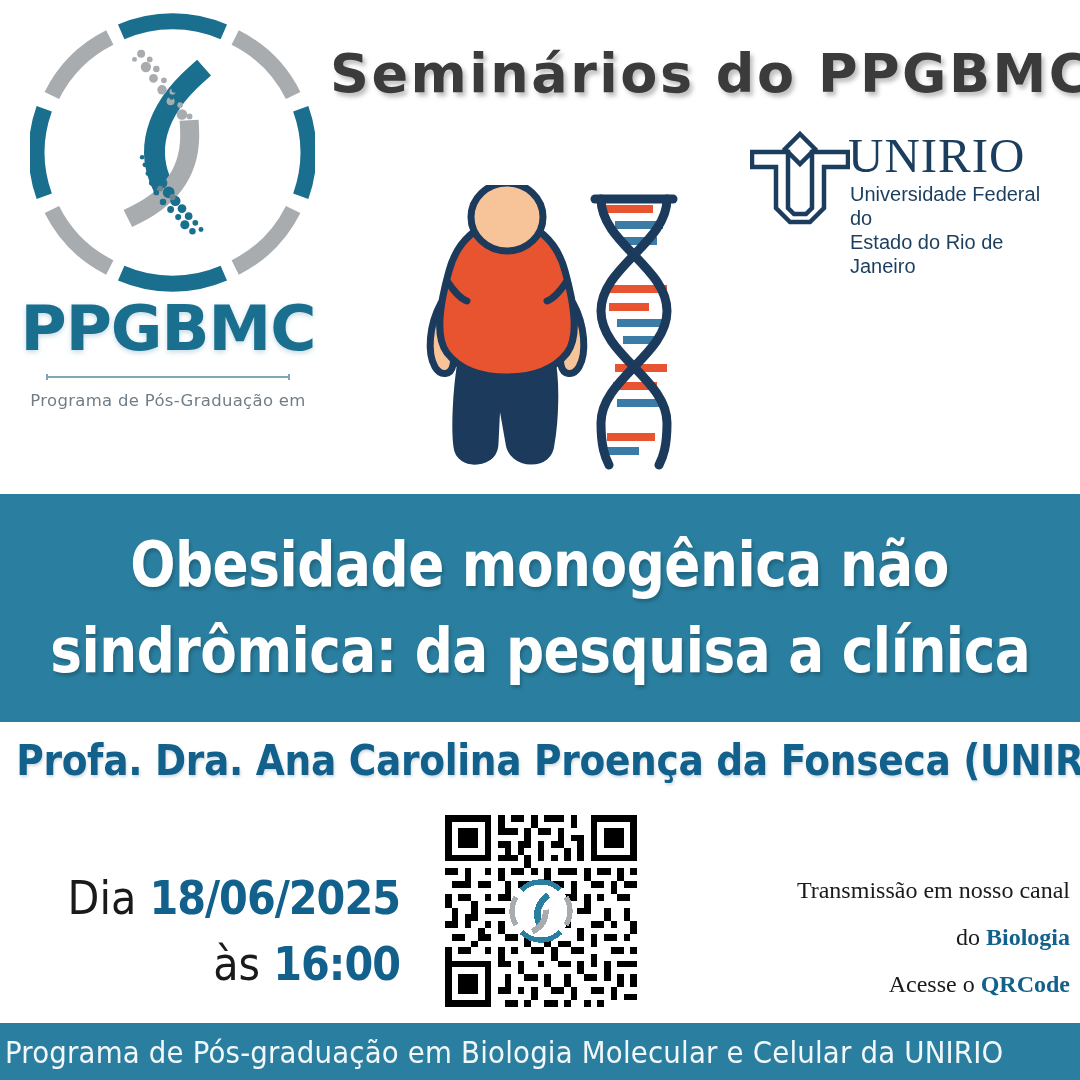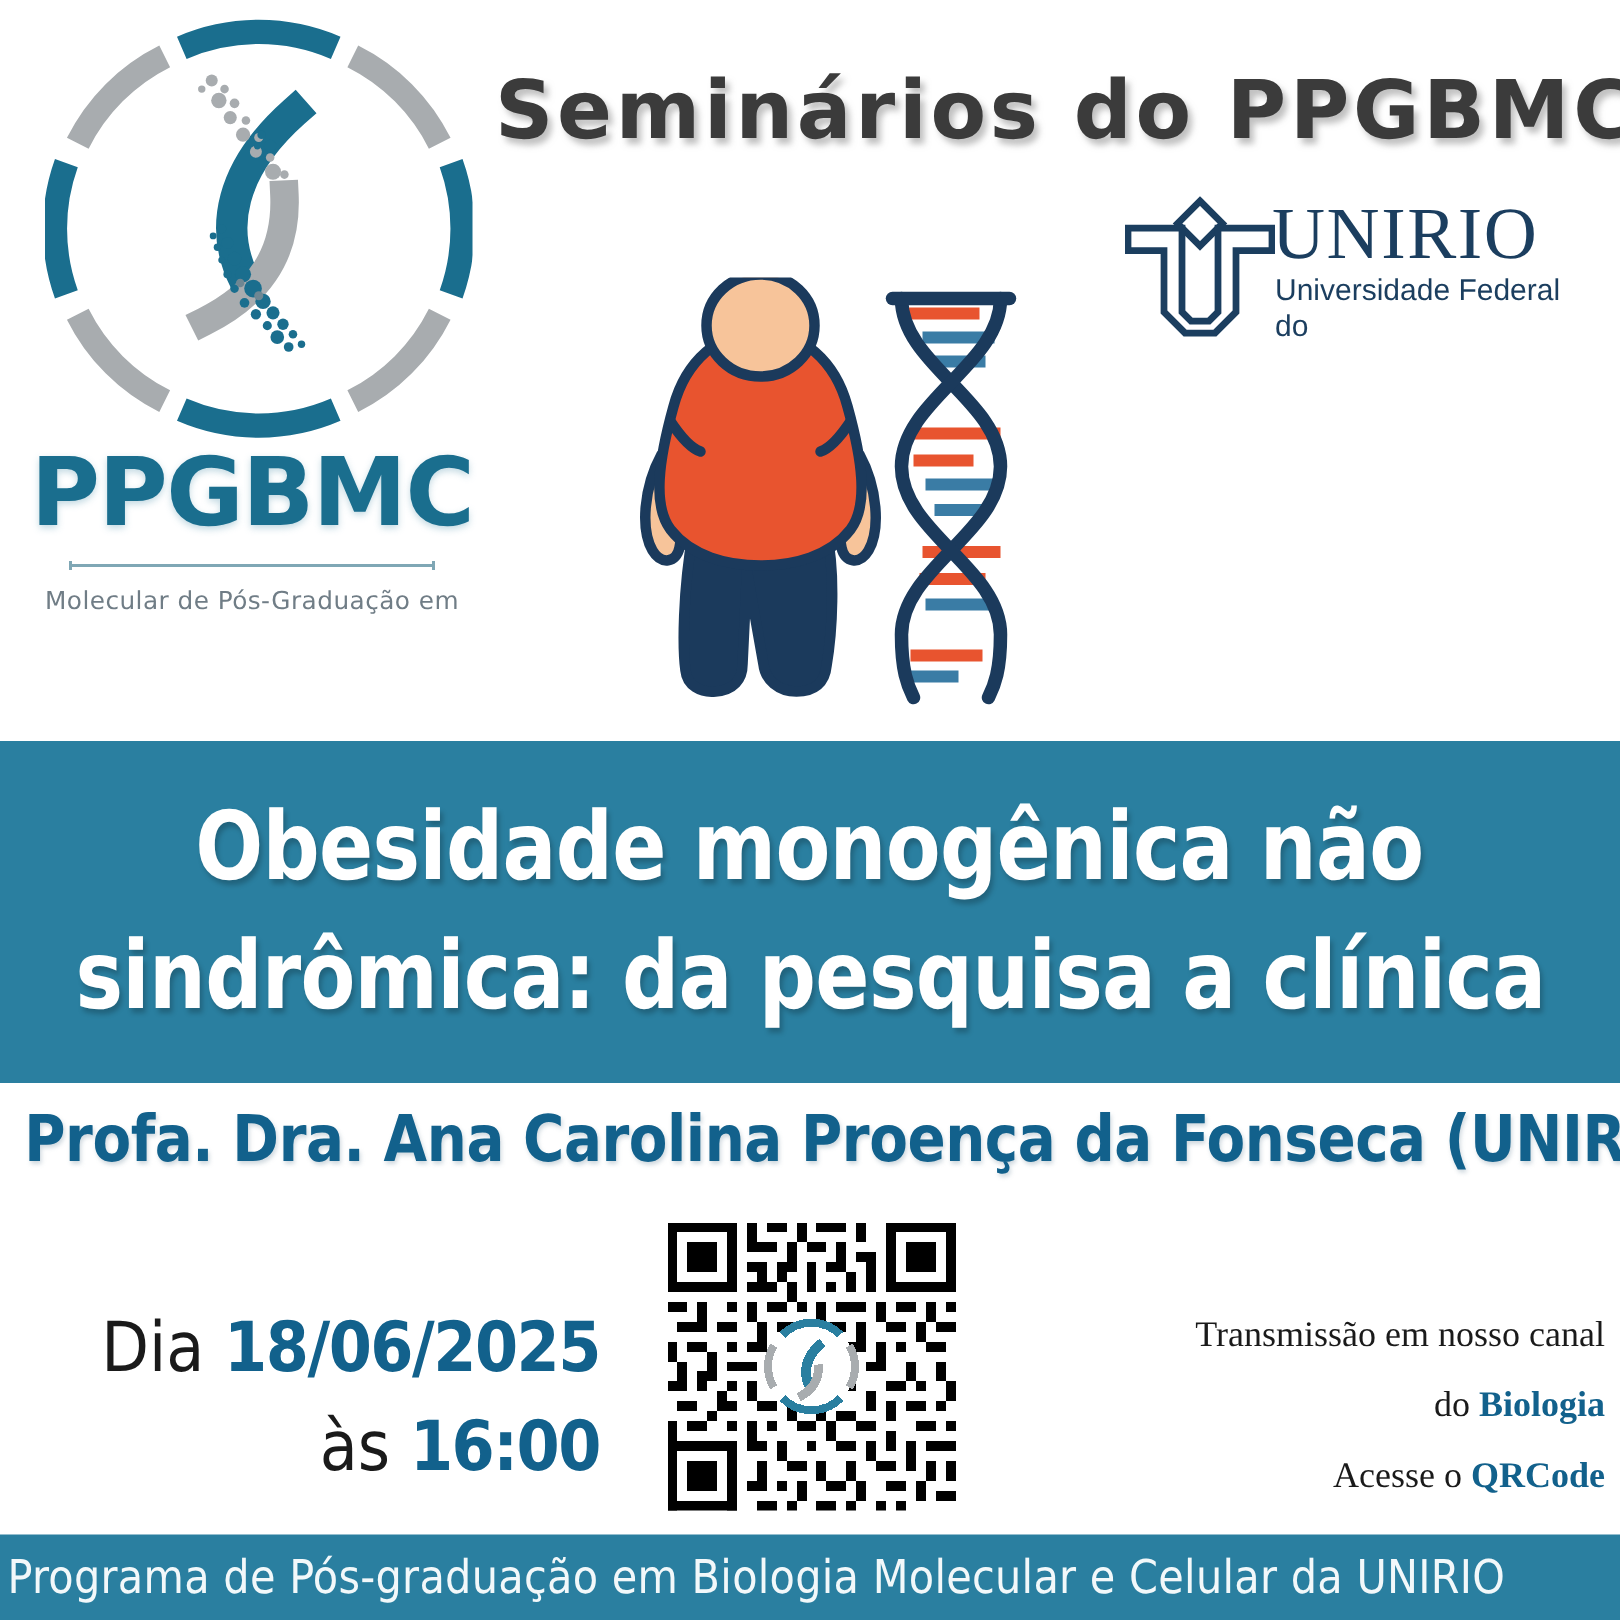--- a/index.html
+++ b/index.html
@@ -226,39 +226,40 @@
         </g>
         <g fill="#6E8793">
           <circle cx="137" cy="188" r="3"></circle>
             <circle cx="150" cy="197" r="3.2"></circle>
         </g>
       </svg>
     </div>
     <div class="logo-word">PPGBMC</div>
     <div class="logo-rule"></div>
     <div class="logo-sub">
-      <div>Molecular de Pós-Graduação em</div>
+      <div>Programa de Pós-Graduação em</div>
     </div>
   </div>
 
   <div class="header-title">Seminários do PPGBMC</div>
 
   <div class="unirio">
     <div class="unirio-mark">
       <svg viewBox="0 0 100 98" width="100" height="98">
         <g fill="none" stroke="#1B3E5F" stroke-width="4.5">
           <path d="M 50 4 L 65 19 L 50 34 L 35 19 Z"></path>
           <path d="M 26 22 L 2 22 L 2 37 L 26 37 L 26 78 L 40 92 L 60 92 L 74 78 L 74 37 L 98 37 L 98 22 L 74 22
                    L 74 22 L 62 22 L 62 30 L 62 78 L 56 84 L 44 84 L 38 78 L 38 30 L 38 22 Z"></path>
         </g>
       </svg>
     </div>
     <div class="unirio-word">UNIRIO</div>
     <div class="unirio-sub">
       <div>Universidade Federal do</div>
+      <div>Estado do Rio de Janeiro</div>
     </div>
   </div>
 
   <div class="illus">
     <svg viewBox="0 0 290 295">
       <g stroke="#1B3A5C" stroke-width="7" stroke-linejoin="round" stroke-linecap="round">
 
         <path d="M 57 170 C 50 210 50 248 52 262 C 53 272 62 277 72 276 C 84 275 90 268 90 258
                  L 93 196 L 104 258 C 105 268 114 276 126 276 C 138 276 145 270 146 259
                  C 150 236 152 196 146 170 Z" fill="#1B3A5C"></path>

